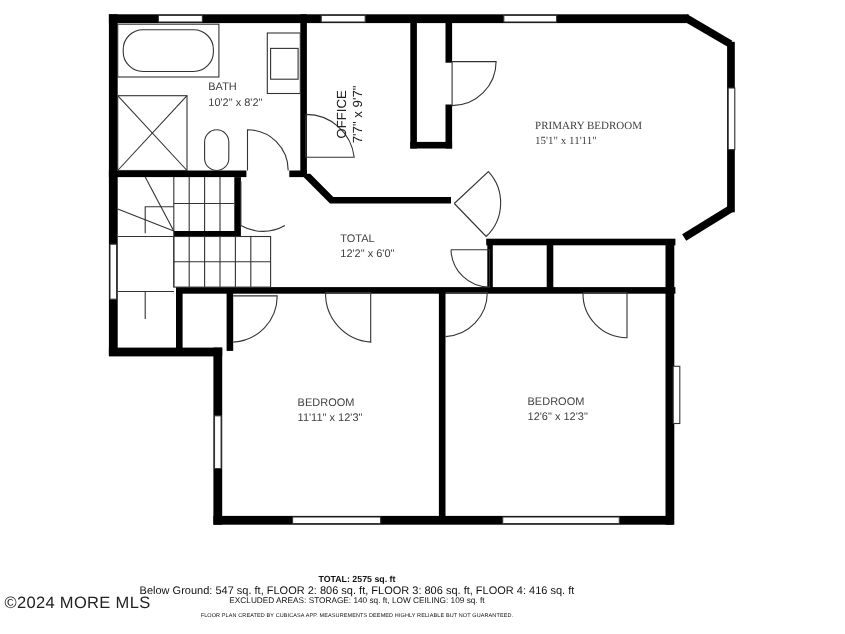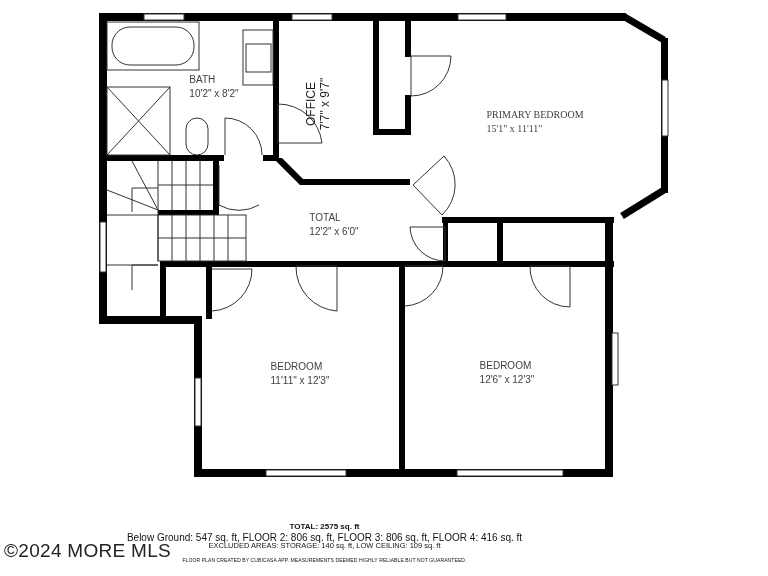--- a/index.html
+++ b/index.html
@@ -6,21 +6,21 @@
   body{width:768px;height:576px;position:relative;overflow:hidden;font-family:"Liberation Sans",sans-serif;}
   svg#plan{position:absolute;left:0;top:0;}
   .room-label{position:absolute;text-align:left;color:#404040;font-size:10px;line-height:14px;white-space:nowrap;transform:translate(-50%,-50%);}
   .room-label .dim{display:block;}
   .office-label{position:absolute;left:318px;top:104px;transform:translate(-50%,-50%) rotate(-90deg);text-align:center;color:#222;font-size:12px;line-height:14px;white-space:nowrap;}
   .footer{position:absolute;left:0;width:649px;text-align:center;color:#111;}
   .f-total{top:522px;font-size:8px;font-weight:bold;}
   .f-floors{top:532px;font-size:10px;}
   .f-excl{top:541px;font-size:7.5px;}
   .f-disclaimer{top:557px;font-size:5px;letter-spacing:0.1px;}
-  .watermark{position:absolute;left:4px;top:540px;font-size:19px;color:#222;letter-spacing:0.3px;}
+  .watermark{position:absolute;left:4px;top:540px;font-size:15px;color:#222;letter-spacing:0.3px;}
 </style>
 </head>
 <body>
 
 <svg id="plan" width="768" height="576" viewBox="0 0 768 576">
   <g fill="#000" stroke="none">
 
     <rect x="99" y="13" width="527" height="8"></rect>
 
     <rect x="99" y="13" width="8" height="310"></rect>

